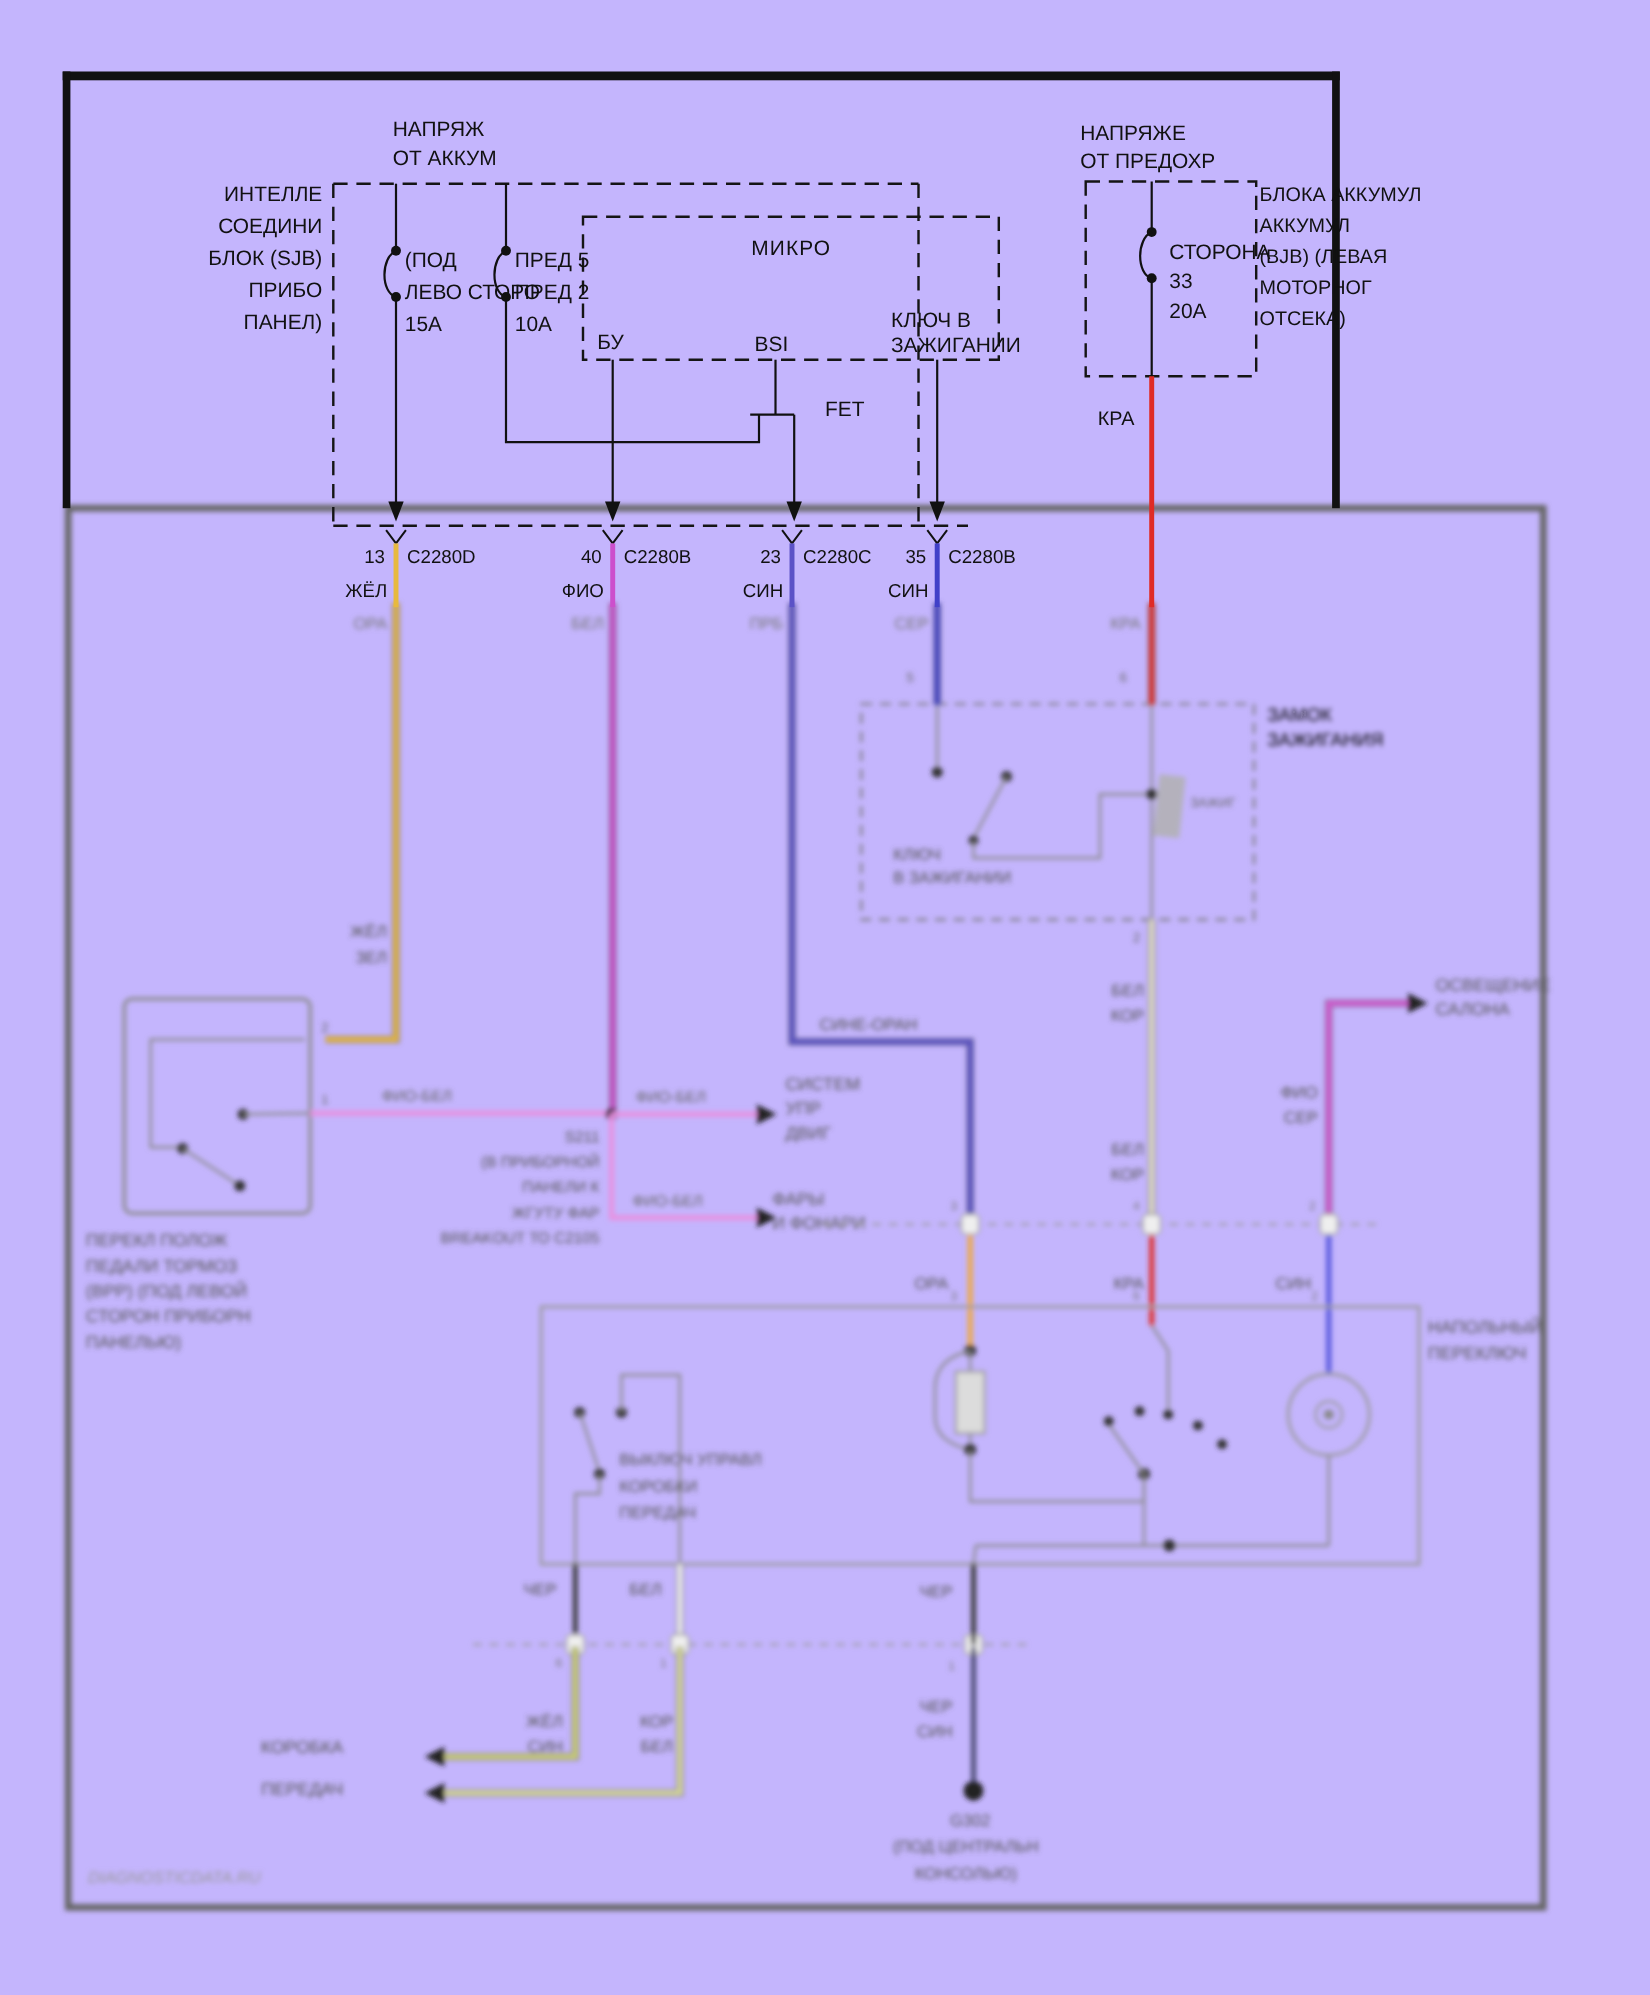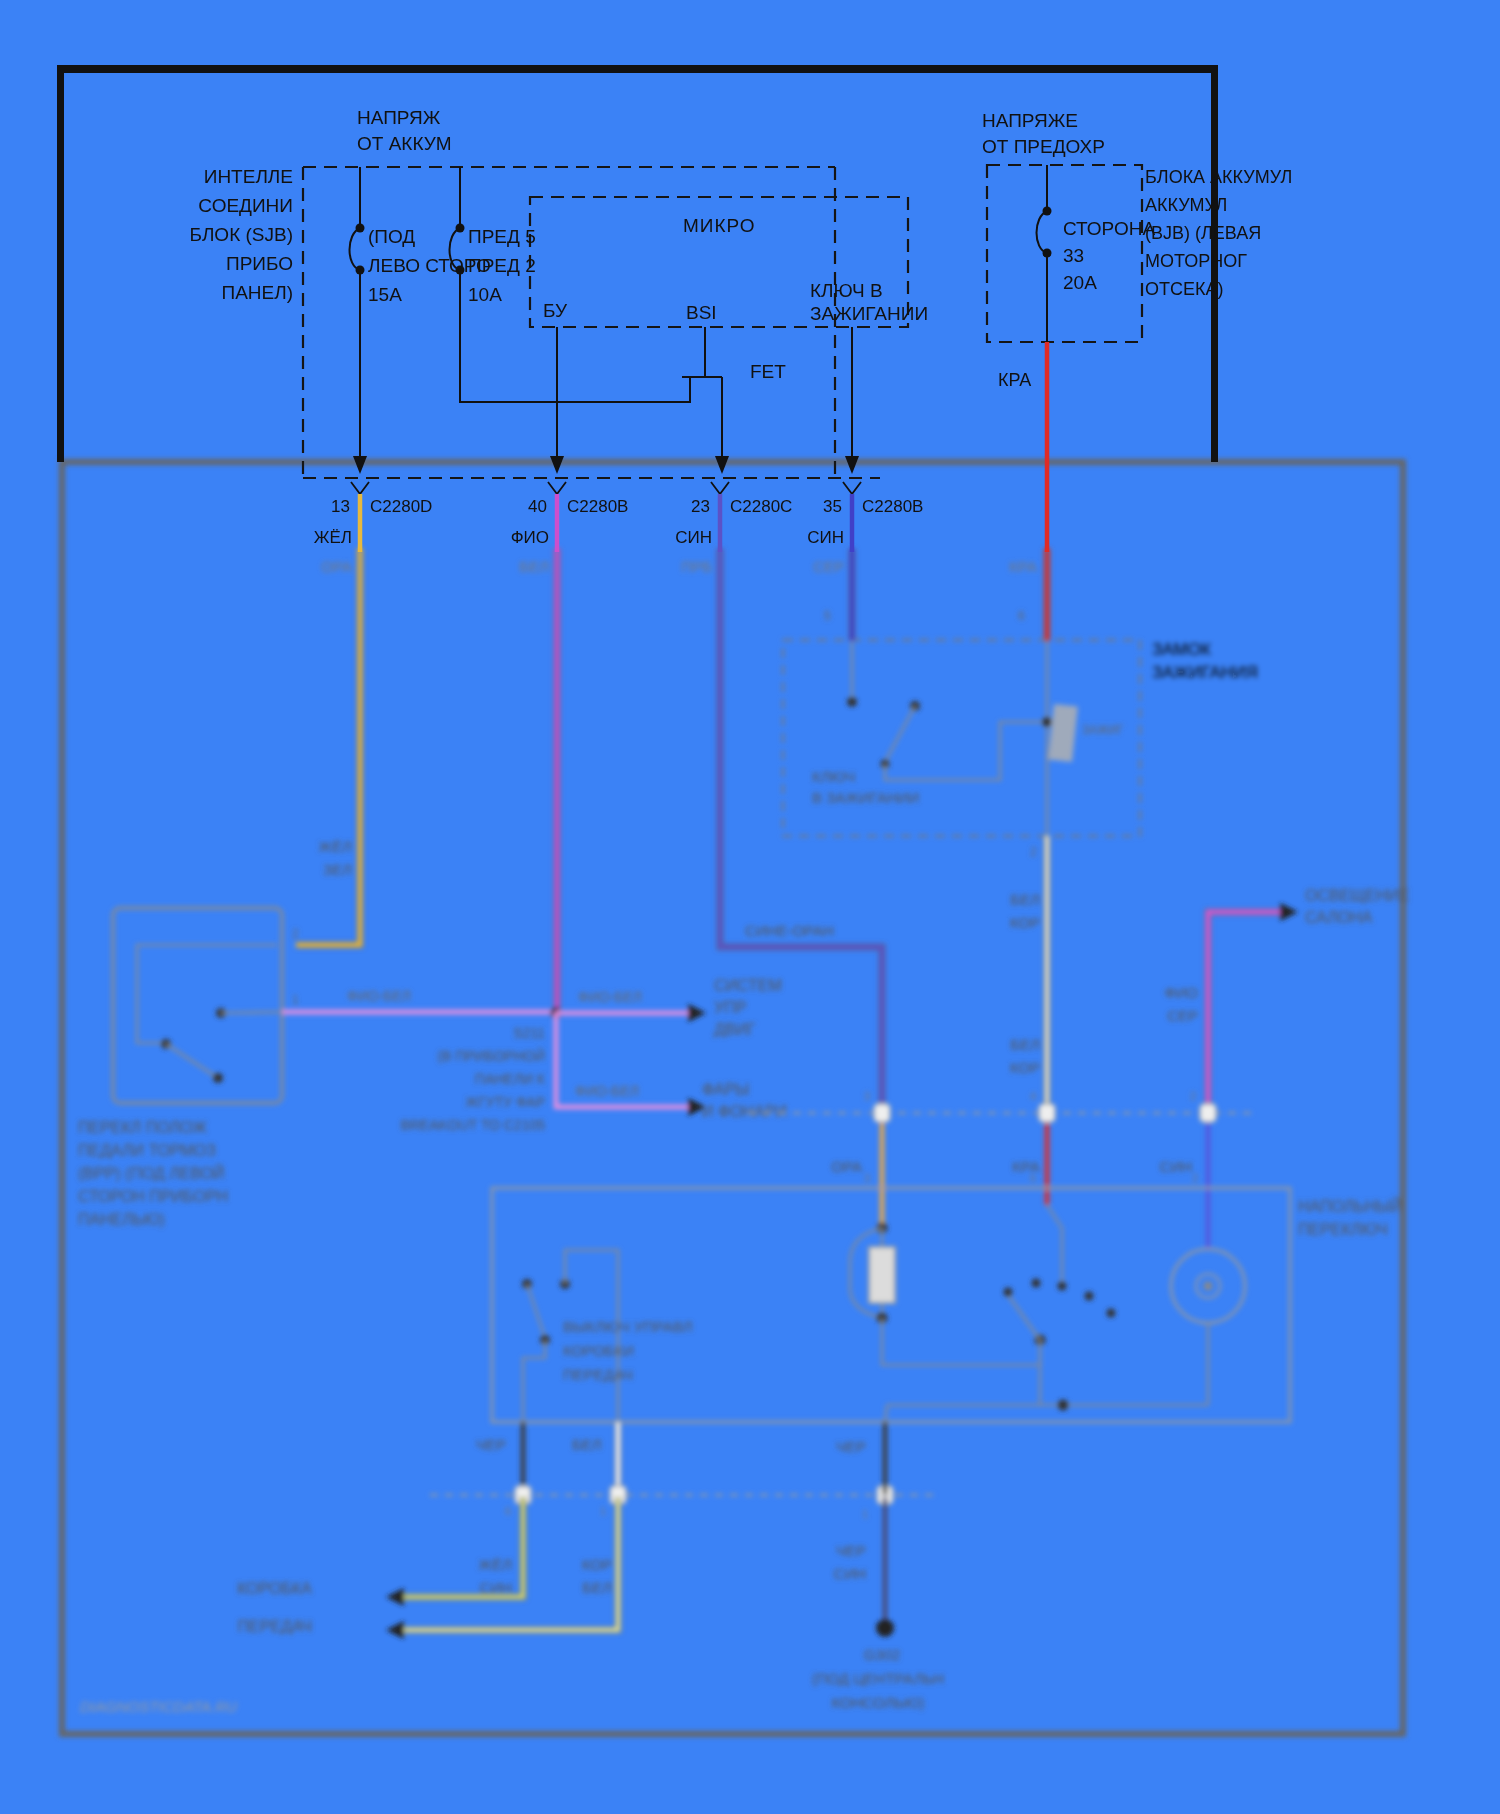--- a/index.html
+++ b/index.html
@@ -1,16 +1,16 @@
 <!DOCTYPE html>
 <html><head>
 <meta charset="utf-8">
 <style>
   html,body{margin:0;padding:0;background:#ffffff;}
-  .page{position:relative;width:1500px;height:1814px;background:#3b82f6;overflow:hidden;}
+  .page{position:relative;width:1500px;height:1814px;background:#c4b5fd;overflow:hidden;}
   svg{position:absolute;left:0;top:0;}
   text{font-family:"Liberation Sans","DejaVu Sans",sans-serif;fill:#111;}
   .t19{font-size:19px;} .t18{font-size:18px;} .t17{font-size:17px;}
   .t16{font-size:16px;} .t15{font-size:15px;} .t14{font-size:14px;}
   .t12{font-size:12px;} .t11{font-size:11px;}
   .end{text-anchor:end;} .mid{text-anchor:middle;}
   .g{fill:#555;} .g2{fill:#666;} .g3{fill:#777;} .g4{fill:#999;}
   .ln{fill:none;stroke:#111;stroke-width:2;}
   .lng{fill:none;stroke:#8a8a8a;stroke-width:2.2;}
   .dash{fill:none;stroke:#151515;stroke-width:2.2;stroke-dasharray:13 8;}

